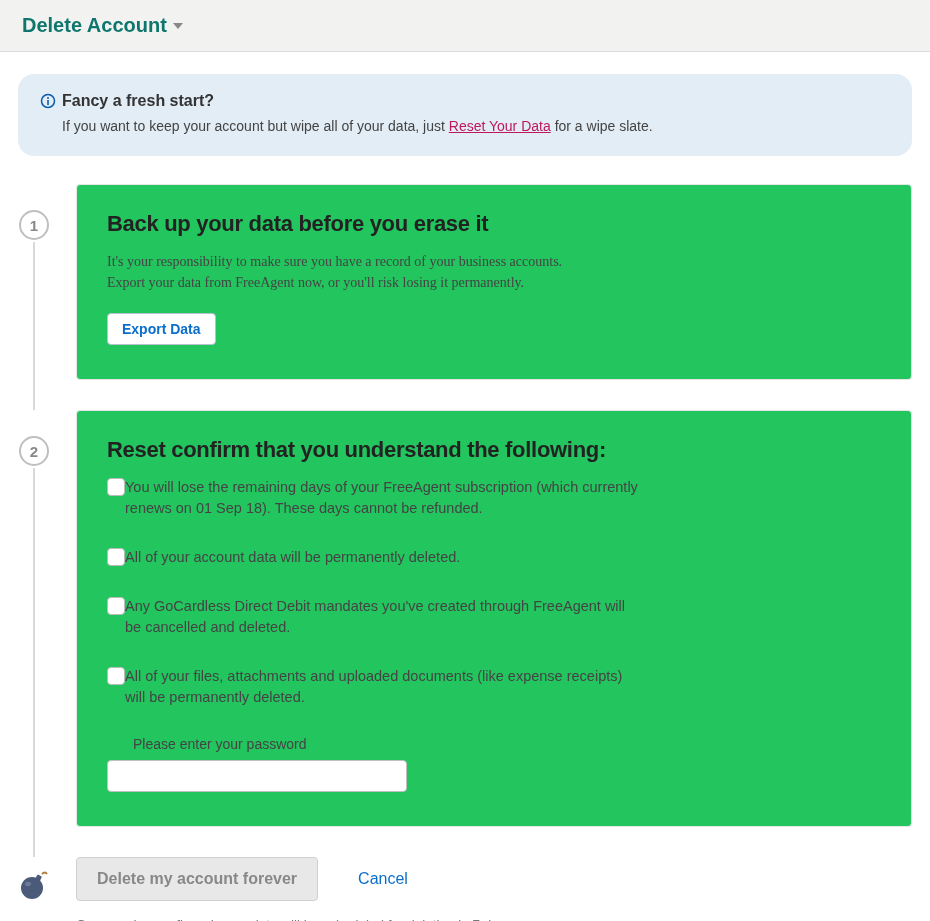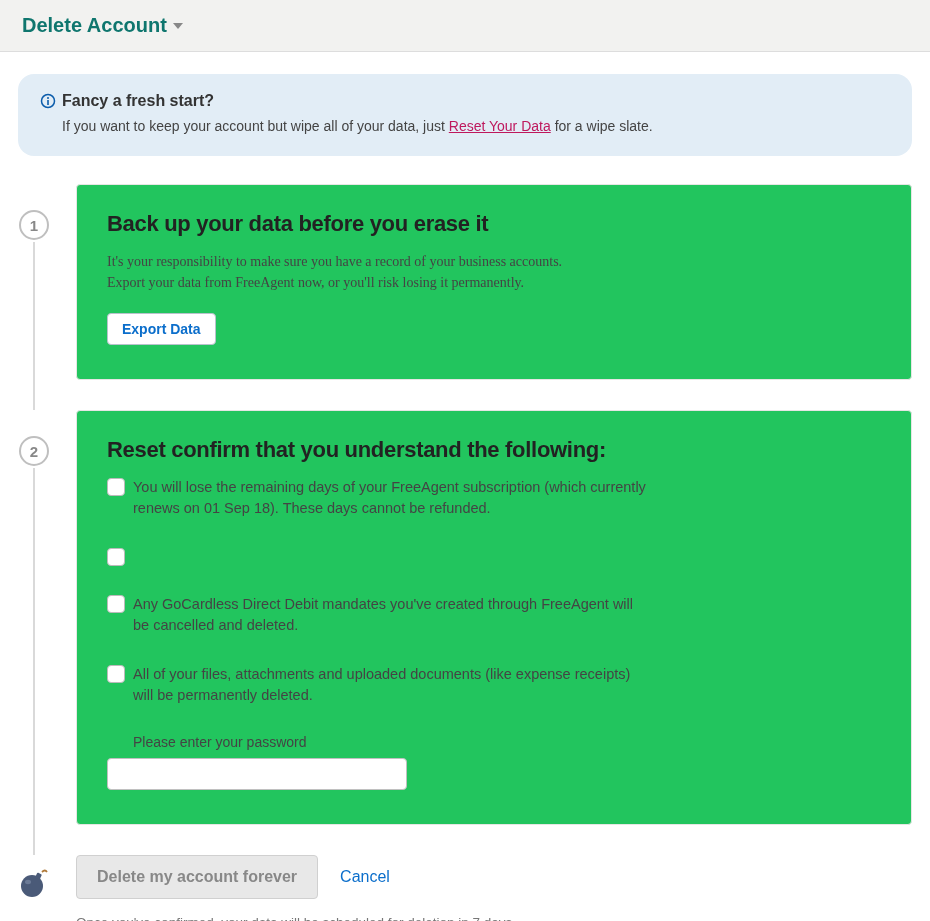--- a/index.html
+++ b/index.html
@@ -134,21 +134,21 @@
       border: 1px solid #b8c2cc;
       border-radius: 4px;
       padding: 7px 14px;
       color: #0b6ecb;
       font-weight: 700;
       font-size: 14px;
       cursor: pointer;
     }
     .check-item {
       display: flex;
-      gap: 8px;
+      gap: 0;
       margin-bottom: 28px;
       align-items: flex-start;
     }
     .checkbox {
       width: 18px;
       height: 18px;
       border: 1px solid #bbb;
       border-radius: 4px;
       background: #fff;
       flex: 0 0 18px;
@@ -186,21 +186,21 @@
       position: relative;
     }
     .final-step .step-card {
       background: transparent;
       border: none;
       padding: 0;
     }
     .action-row {
       display: flex;
       align-items: center;
-      gap: 22px;
+      gap: 40px;
       margin-bottom: 14px;
     }
     .delete-btn {
       background: #e8e8e8;
       border: 1px solid #d0d0d0;
       border-radius: 4px;
       padding: 12px 20px;
       font-size: 16px;
       font-weight: 700;
       color: #888;
@@ -270,20 +270,21 @@
       </div>
       <div class="step-card">
         <div class="card-title">Reset confirm that you understand the following:</div>
 
         <div class="check-item">
           <div class="checkbox"></div>
           <div class="check-label">You will lose the remaining days of your FreeAgent subscription (which currently renews on 01 Sep 18). These days cannot be refunded.</div>
         </div>
         <div class="check-item">
           <div class="checkbox"></div>
+          <div class="check-label">All of your account data will be permanently deleted.</div>
         </div>
         <div class="check-item">
           <div class="checkbox"></div>
           <div class="check-label">Any GoCardless Direct Debit mandates you've created through FreeAgent will be cancelled and deleted.</div>
         </div>
         <div class="check-item">
           <div class="checkbox"></div>
           <div class="check-label">All of your files, attachments and uploaded documents (like expense receipts) will be permanently deleted.</div>
         </div>
 

